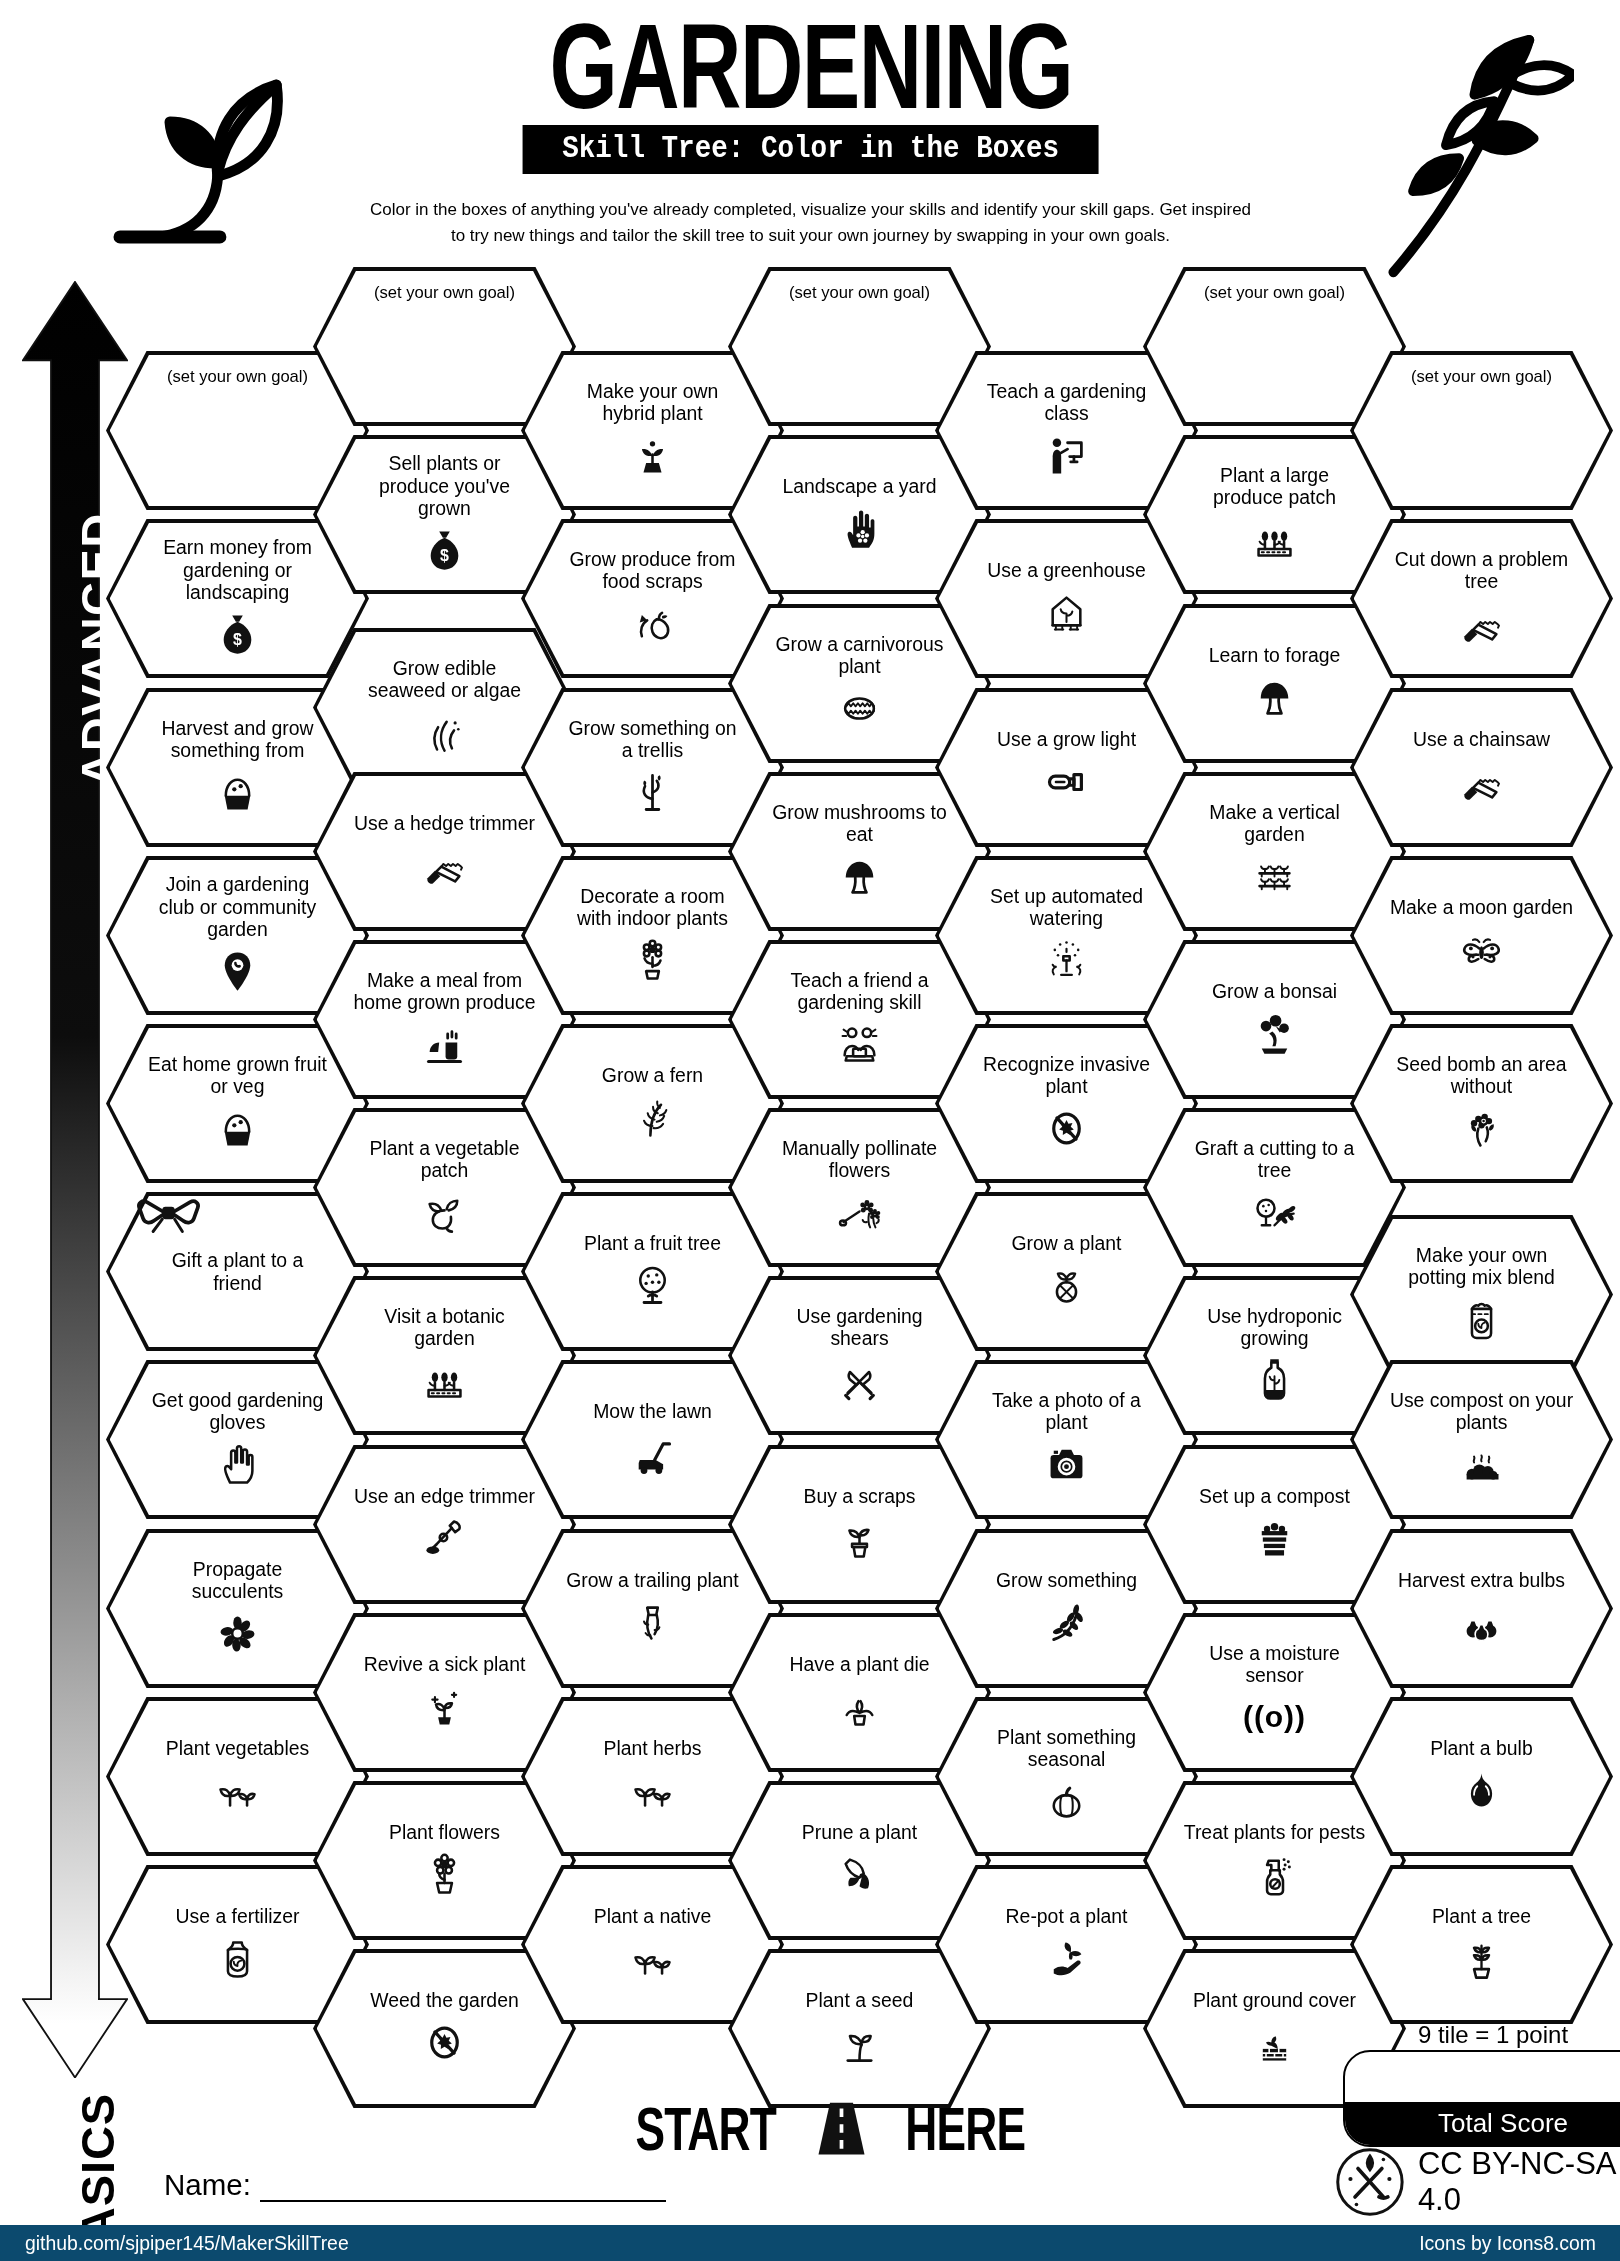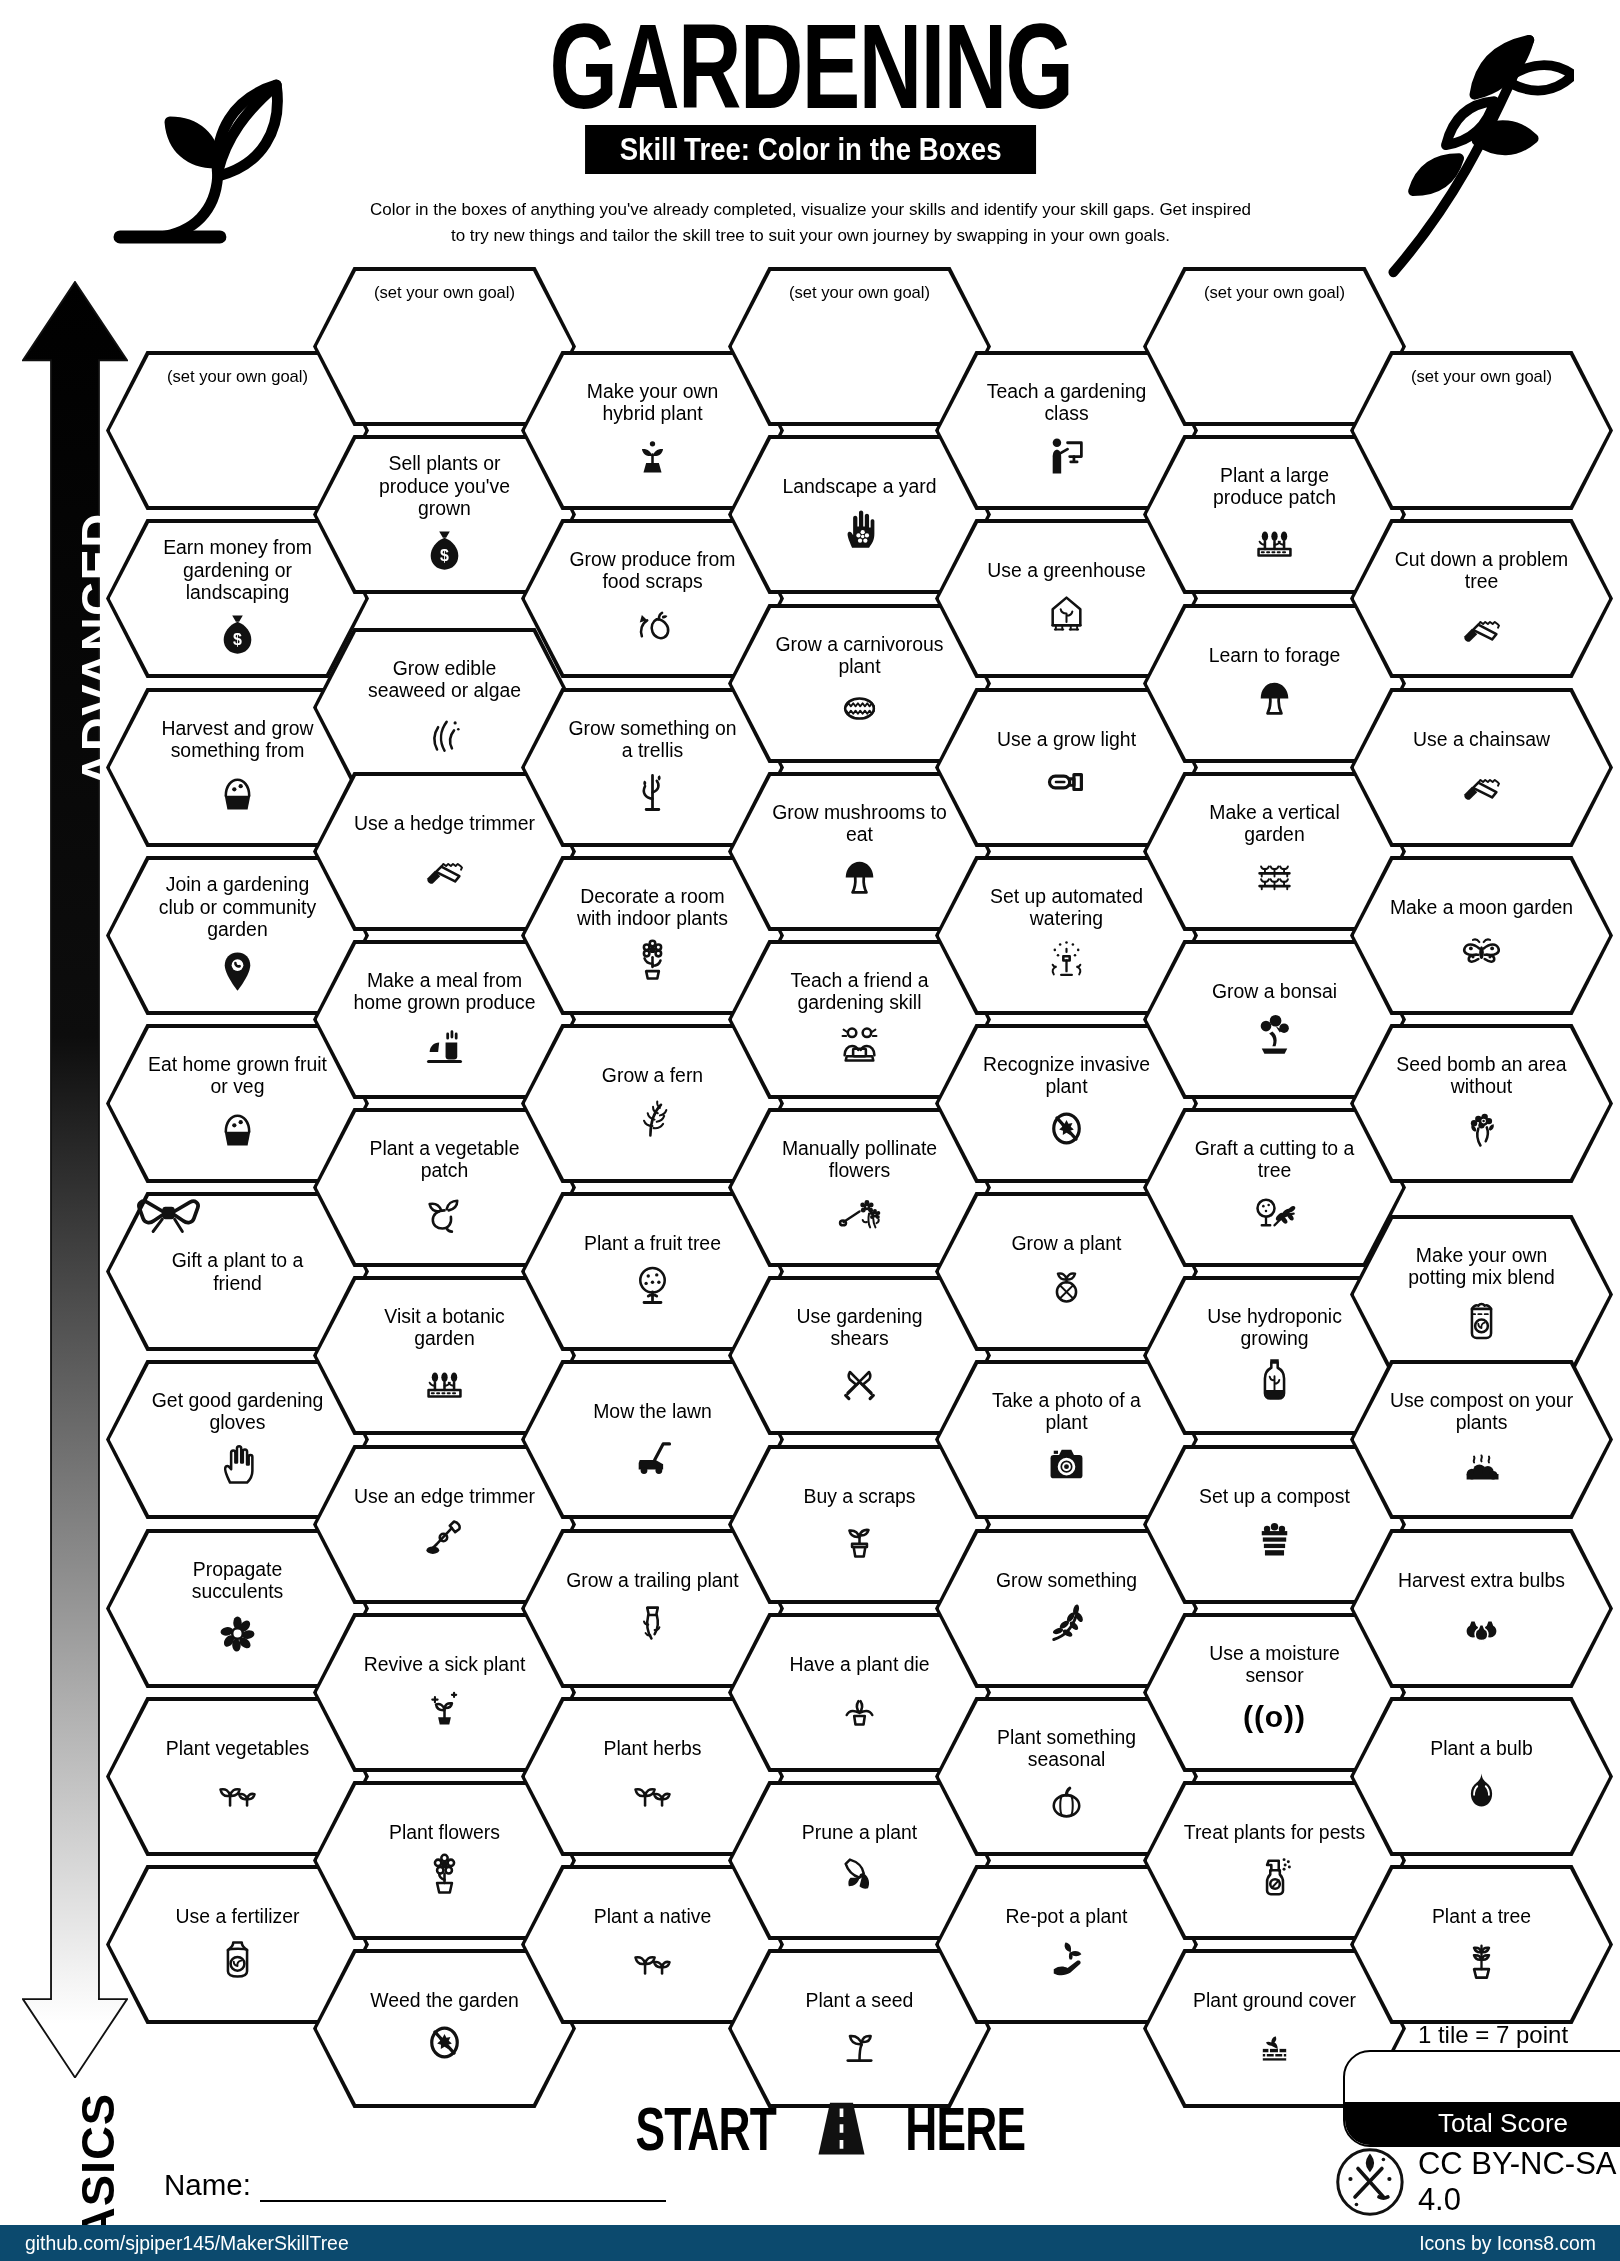--- a/index.html
+++ b/index.html
@@ -5,21 +5,21 @@
   html,body{margin:0;padding:0;background:#888;}
   #page{position:relative;width:1621px;height:2261px;background:#fff;overflow:hidden;
         font-family:"Liberation Sans","DejaVu Sans",sans-serif;color:#000;}
   .cond{display:inline-block;transform:scale(.82,1.12);transform-origin:center;}
   .cond2{display:inline-block;transform:scale(.92,1.06);transform-origin:center;}
 
   
   .title{position:absolute;left:0;right:0;top:4.6px;text-align:center;font-size:107px;
          font-weight:800;letter-spacing:-1.8px;white-space:nowrap;}
   .subtitle{position:absolute;top:125px;left:50%;transform:translateX(-50%);background:#000;
-            color:#fff;font-size:30px;font-weight:600;padding:7.4px 18.4px;white-space:nowrap;}
+            color:#fff;font-size:30px;font-weight:600;padding:7.4px 18.4px;white-space:nowrap;font-family:Liberation Mono, monospace;}
   .desc{position:absolute;top:197px;left:50%;transform:translateX(-50%);width:1106px;
         text-align:center;font-size:17px;line-height:1.55;}
   .deco{position:absolute;}
   .deco svg{width:100%;height:100%;}
 
   
   .axis-arrow{position:absolute;left:22px;top:281px;width:106px;height:1797px;}
   .axis-label{position:absolute;text-align:center;font-weight:800;white-space:nowrap;}
   .axis-top{left:-109px;top:341px;width:369px;font-size:47px;color:#fff;letter-spacing:1.4px;
             transform:rotate(-90deg);}
@@ -1504,21 +1504,21 @@
           <path d="M24 10v34" stroke="#fff" stroke-width="2.6" stroke-dasharray="6 5"></path>
         </svg></span>
     <span class="start-word"><span class="cond">HERE</span></span>
   </div>
 
   <div class="name-row">
     <span>Name:</span>
     <span class="name-line"></span>
   </div>
 
-  <div class="tile-note">1 tile = 7 point</div>
+  <div class="tile-note">9 tile = 1 point</div>
   <div class="score-box">
     <div class="score-bar">Total Score</div>
   </div>
   <div class="cc-row">
     <span class="cc-logo"><svg viewBox="0 0 48 48">
           <circle cx="24" cy="24" r="21.5" fill="#fff" stroke="#111" stroke-width="2"></circle>
           <g stroke="#111" stroke-width="2.4" fill="none" stroke-linecap="round">
             <path d="M14 34L32 15"></path>
             <path d="M16 15l17 19"></path>
             <path d="M24 7c2.2 3 2.2 5.5 0 8.5-2.2-3-2.2-5.5 0-8.5z" fill="#111"></path>

